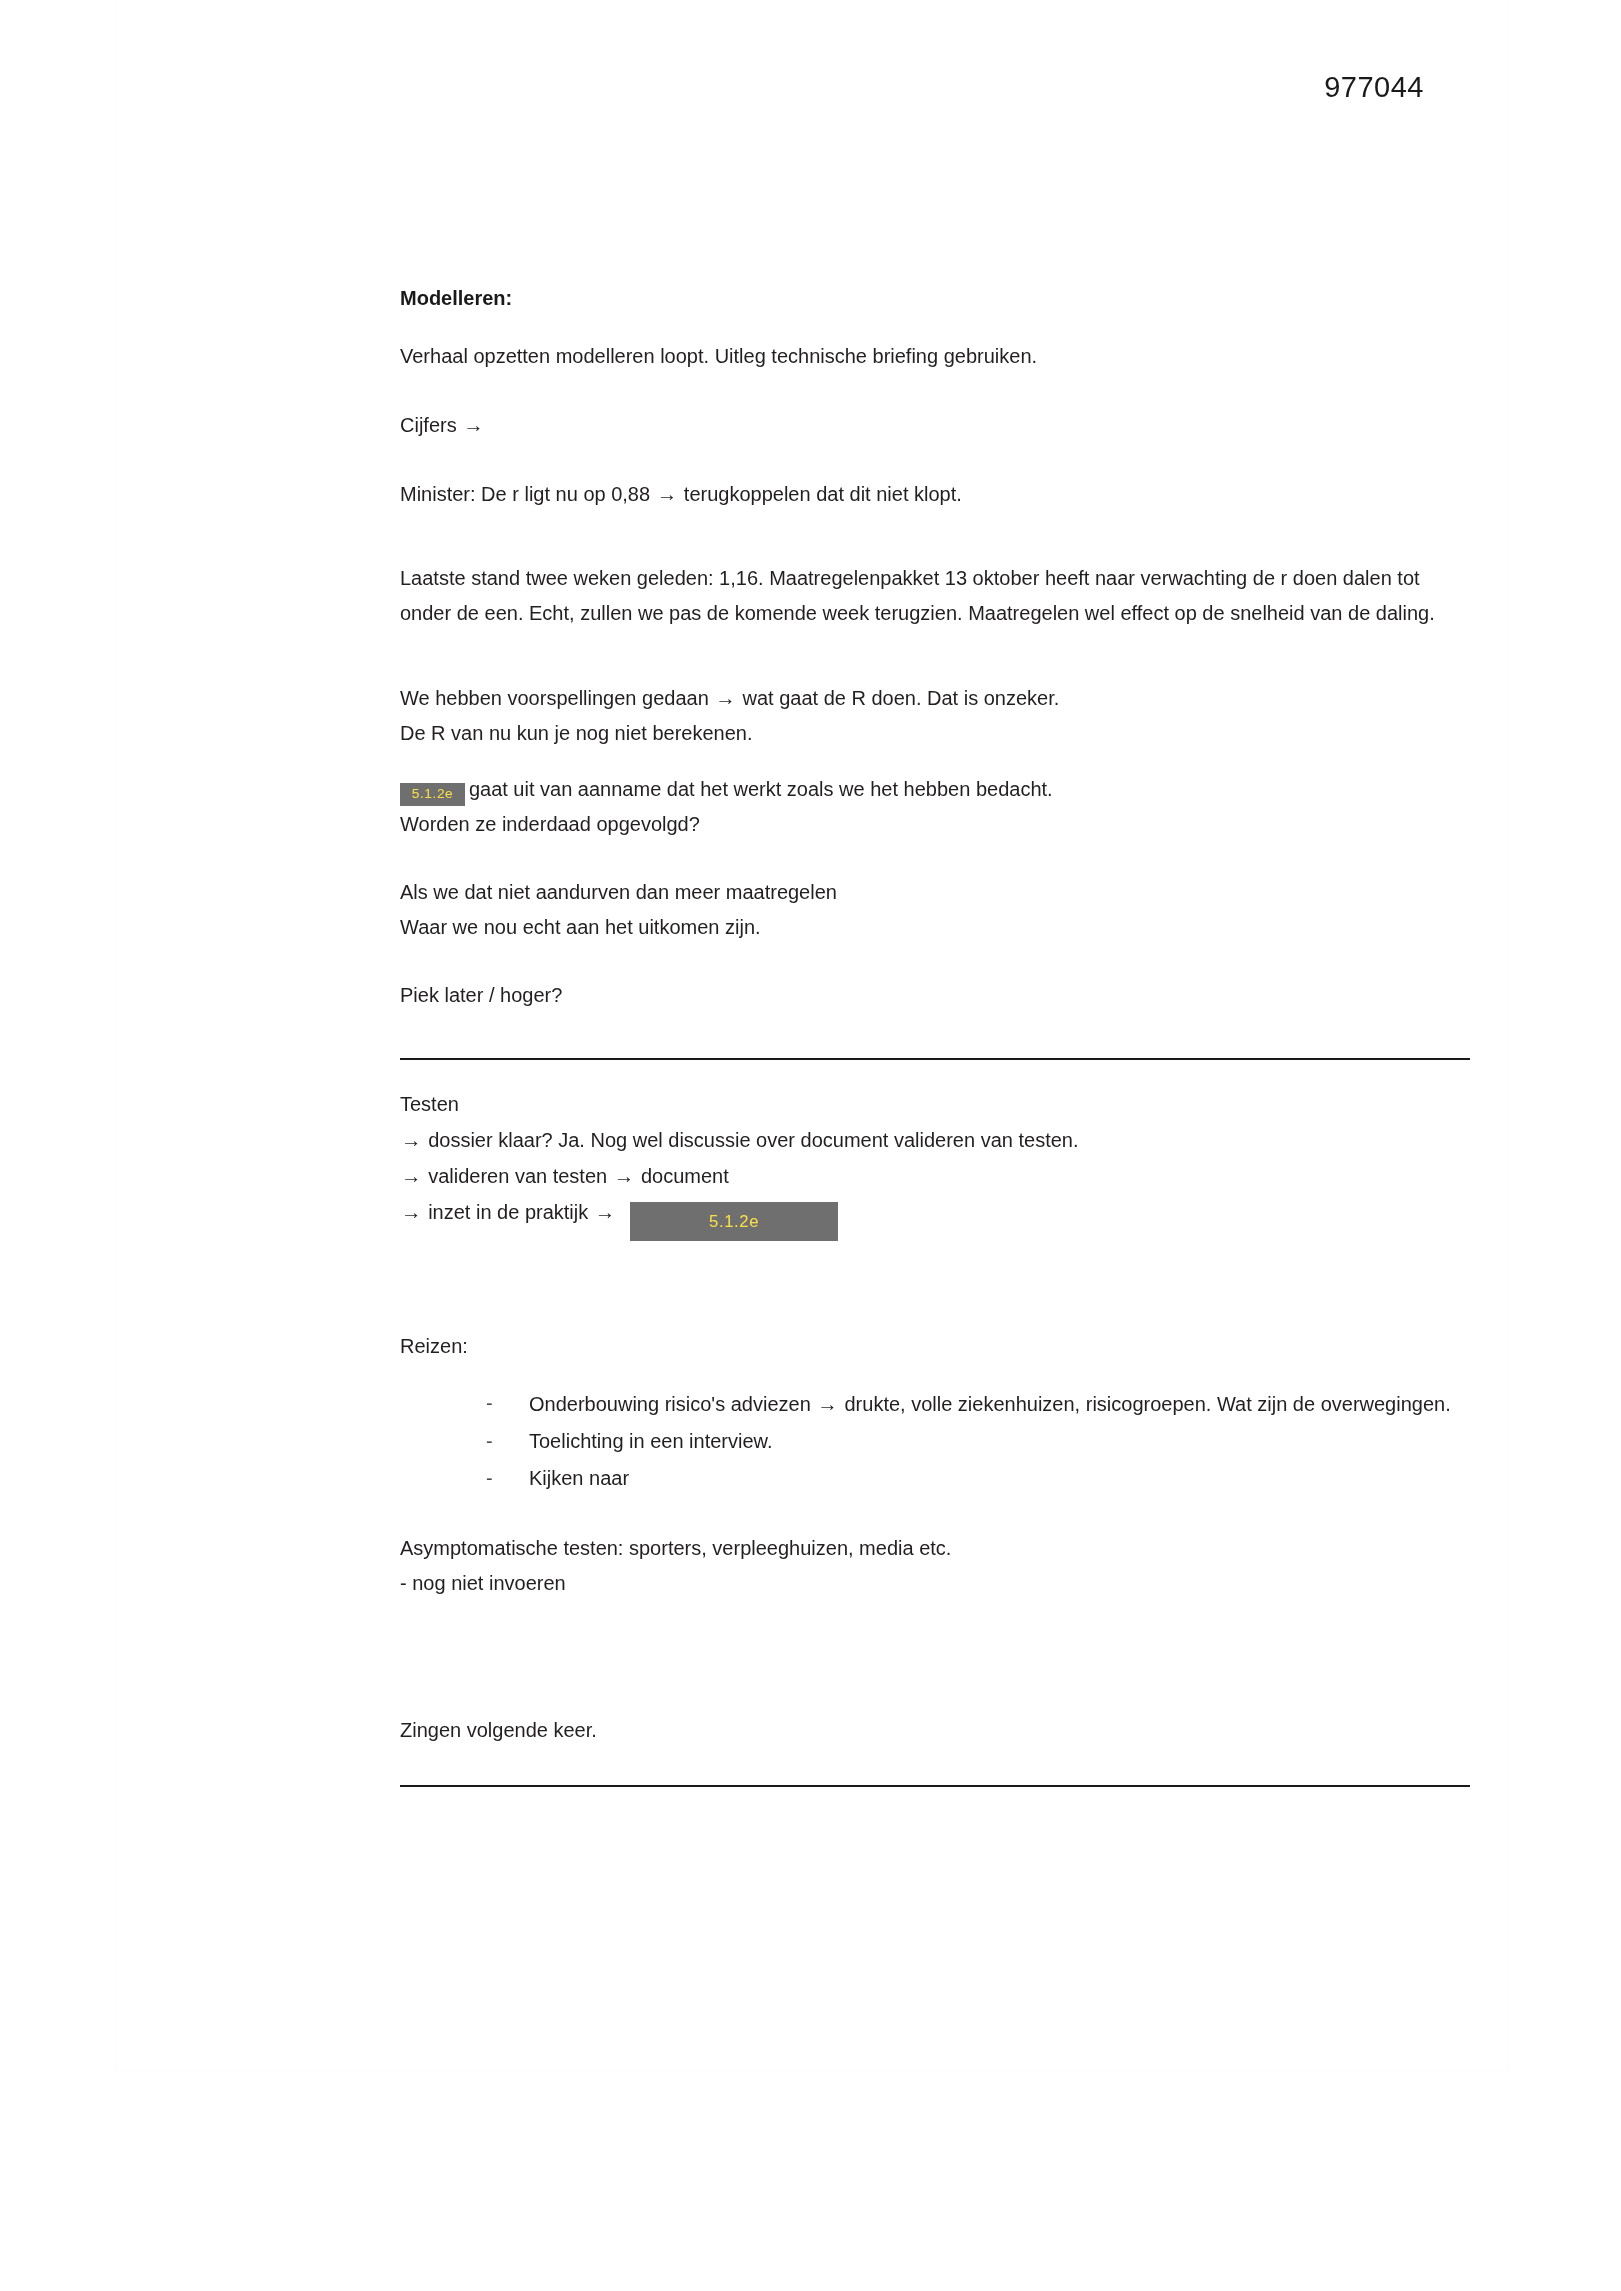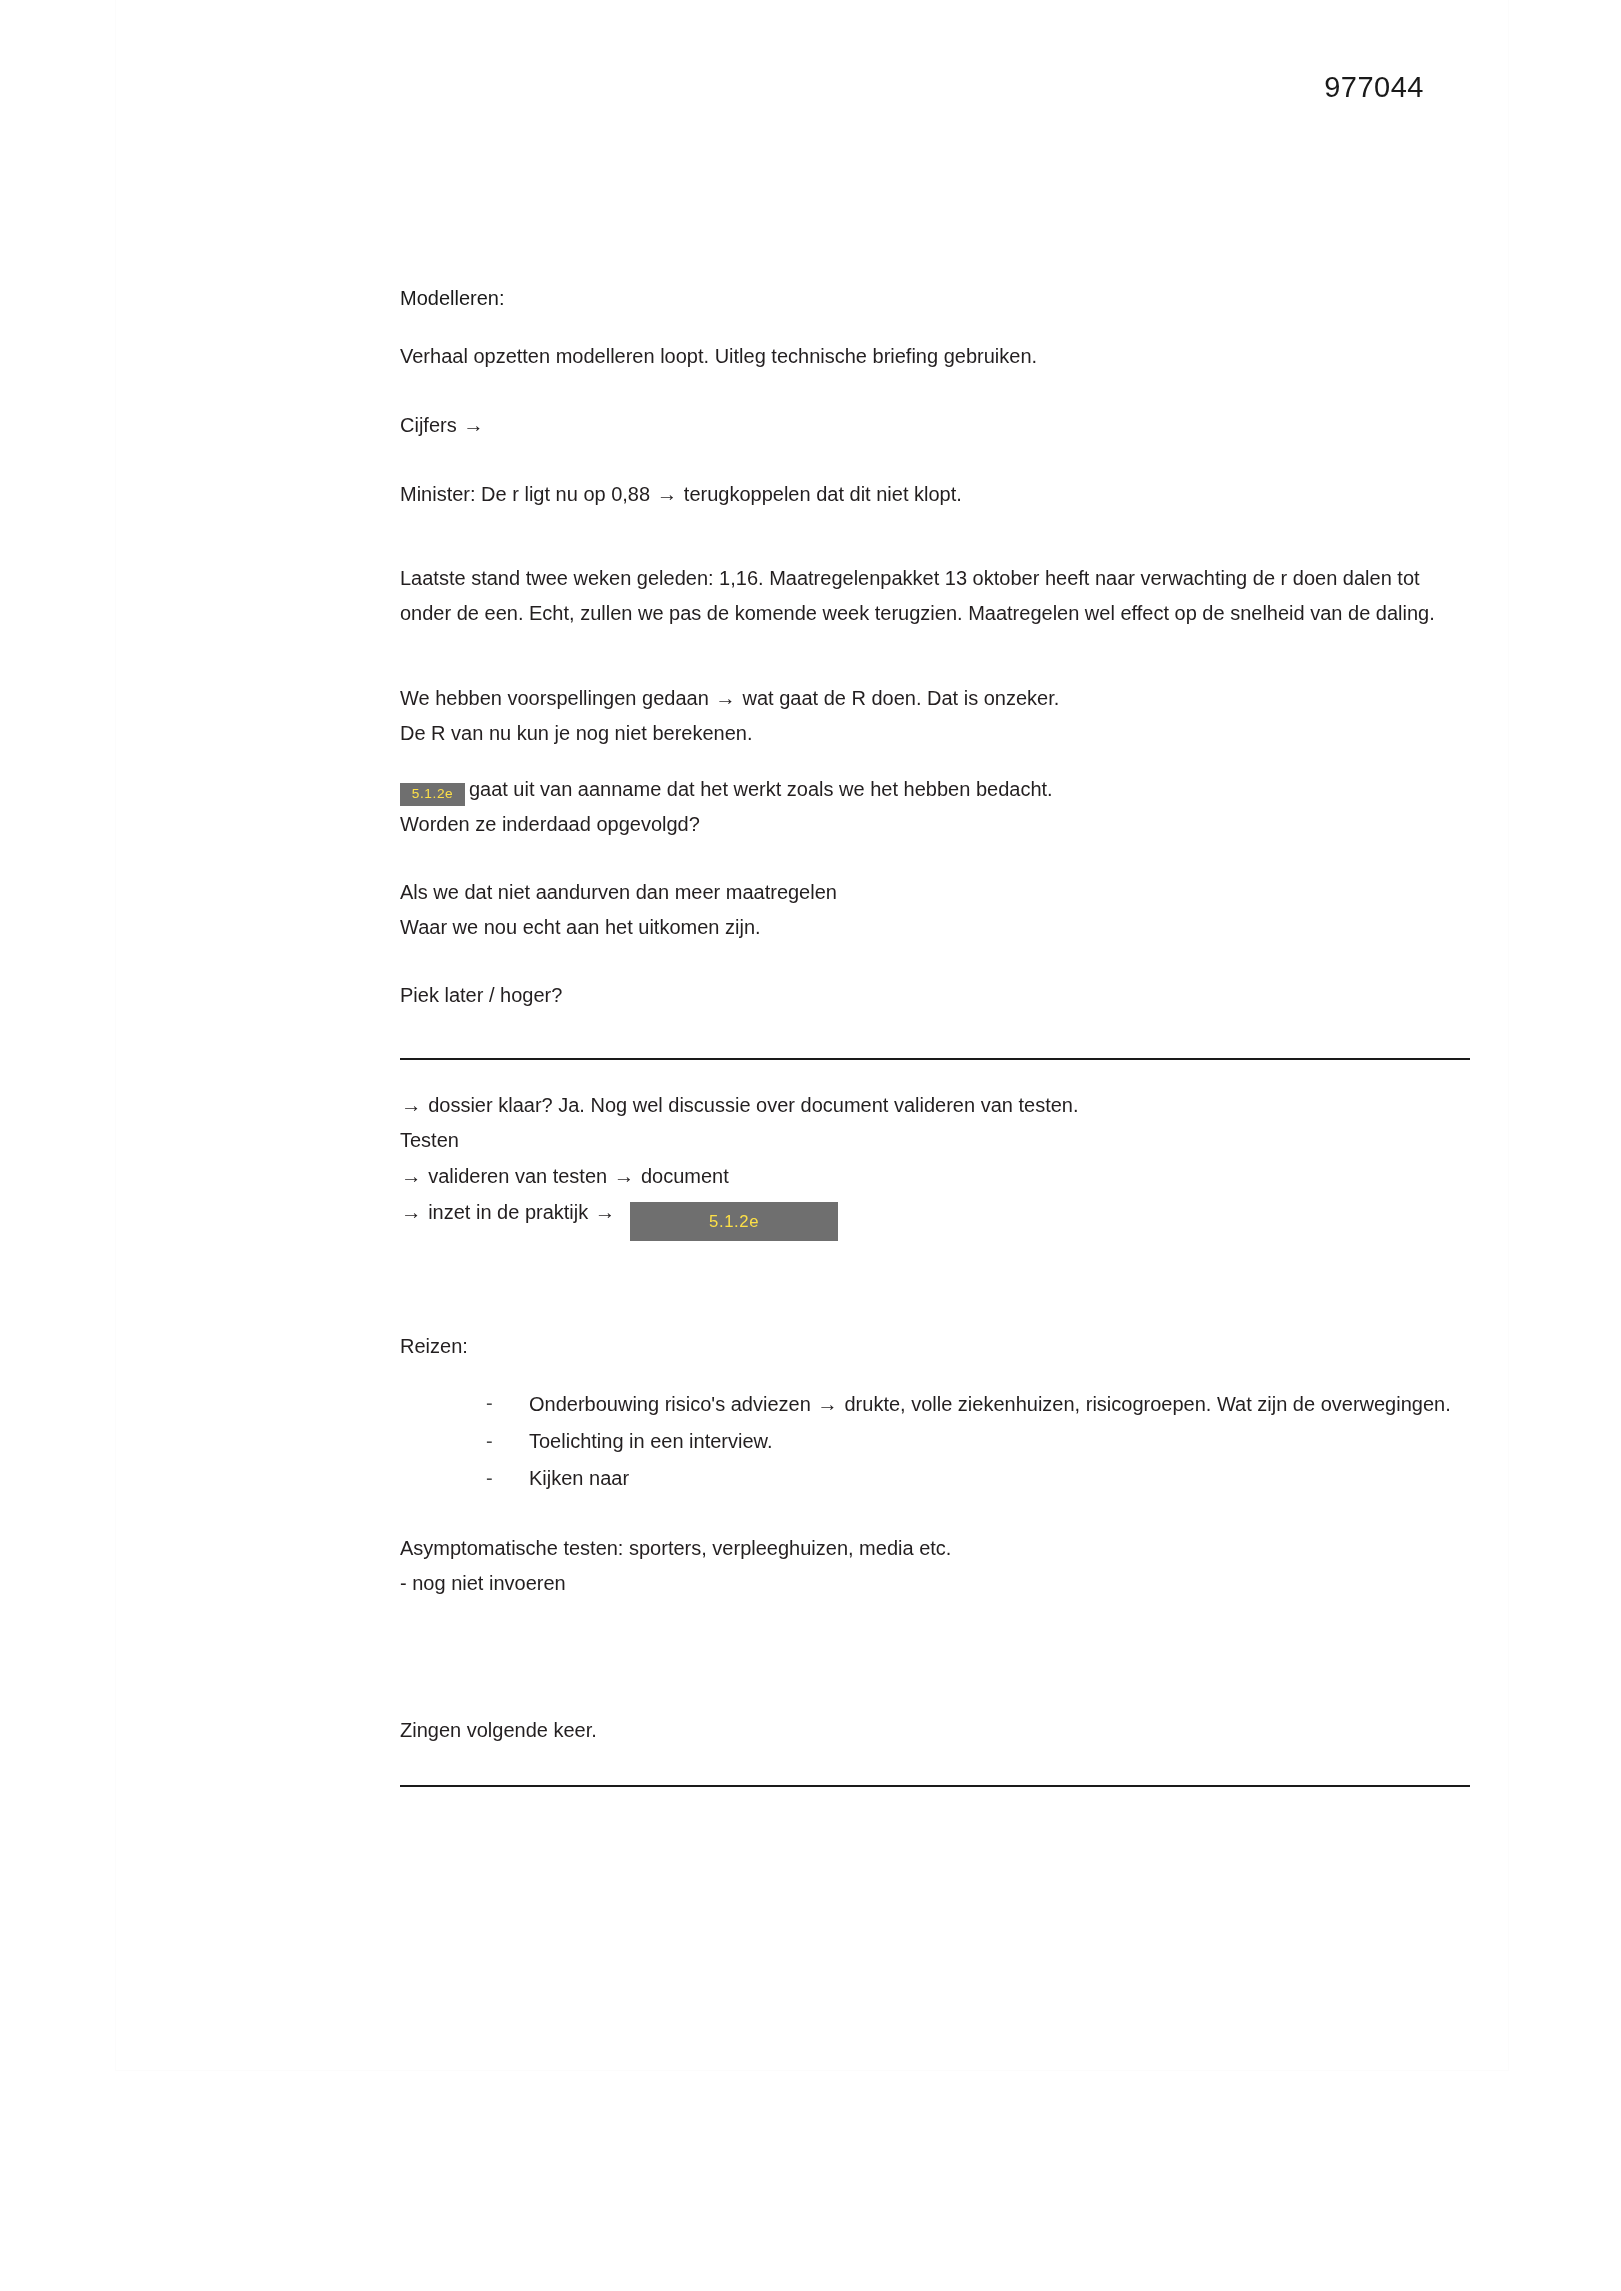--- a/index.html
+++ b/index.html
@@ -47,21 +47,21 @@
     width: 1070px;
   }
 
   .blk {
     font-size: 20px;
     line-height: 35px;
     color: #231f20;
   }
 
   .heading {
-    font-weight: normal;
+    font-weight: bold;
     font-size: 20px;
     line-height: 33px;
     margin: 0 0 23.5px 0;
     color: #1a1a1a;
   }
 
   .para {
     margin: 0;
   }
 
@@ -176,22 +176,22 @@
     <div class="blk para">Waar we nou echt aan het uitkomen zijn.</div>
 
     <div class="gap-md"></div>
 
     <div class="blk para">Piek later / hoger?</div>
 
     <div class="rule-wrap-1">
       <hr class="rule">
     </div>
 
+    <div class="blk para">Testen</div>
     <div class="blk para"><span class="arrow">→</span> <span>dossier klaar? Ja. Nog wel discussie over document valideren van testen.</span></div>
-    <div class="blk para">Testen</div>
     <div class="blk para"><span class="arrow">→</span> <span>valideren van testen</span> <span class="arrow">→</span> <span>document</span></div>
     <div class="blk para"><span class="arrow">→</span> <span>inzet in de praktijk</span> <span class="arrow">→</span><span class="redact redact-lg">5.1.2e</span></div>
 
     <div class="gap-xl"></div>
     <div class="gap-md"></div>
 
     <div class="blk para">Reizen:</div>
 
     <ul class="dashlist">
       <li>

